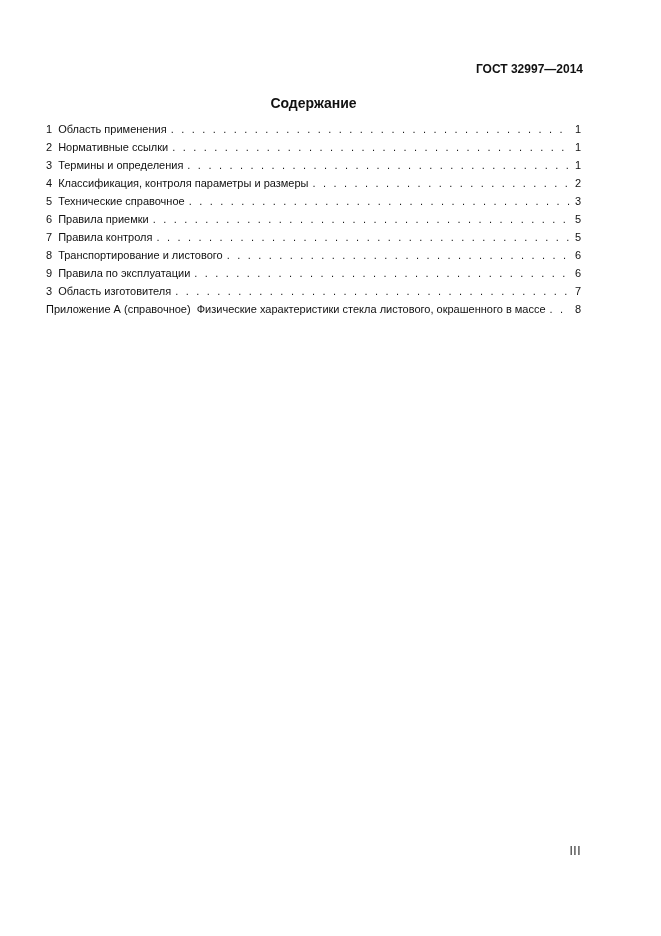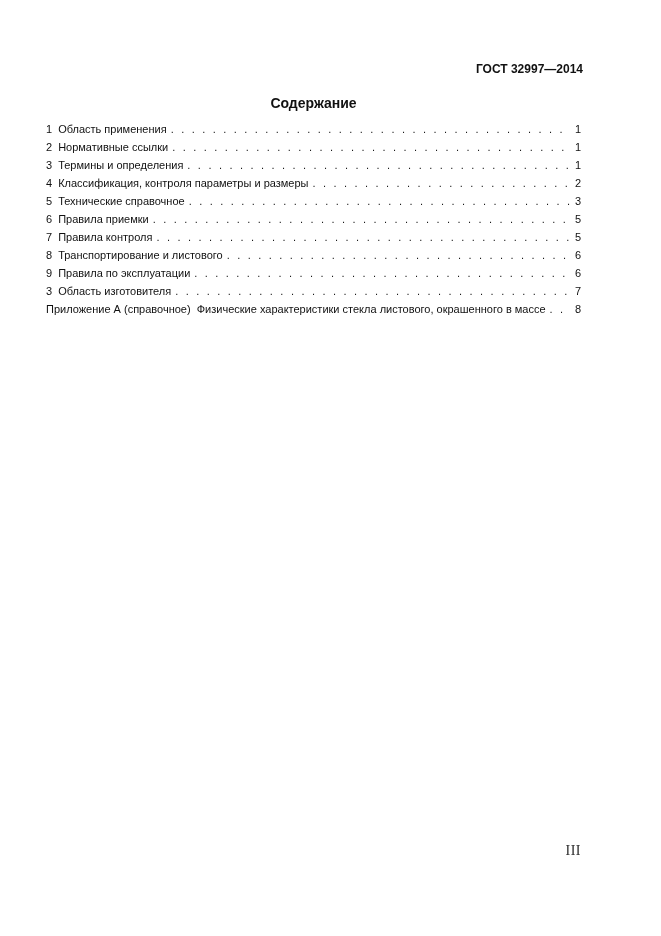--- a/index.html
+++ b/index.html
@@ -66,25 +66,24 @@
   .toc-page {
     flex: 0 0 auto;
     white-space: pre;
     min-width: 9px;
     text-align: right;
   }
   .page-footer {
     position: absolute;
     top: 845px;
     right: 80px;
-    font-size: 14px;
+    font-size: 12px;
     line-height: 12px;
     color: #2a2a2a;
     letter-spacing: 0.5px;
-    font-family: Liberation Serif, serif;
   }
 </style>
 </head>
 <body>
 
 <div class="page">
 
   <div class="doc-header">ГОСТ 32997—2014</div>
 
   <div class="doc-title">Содержание</div>

